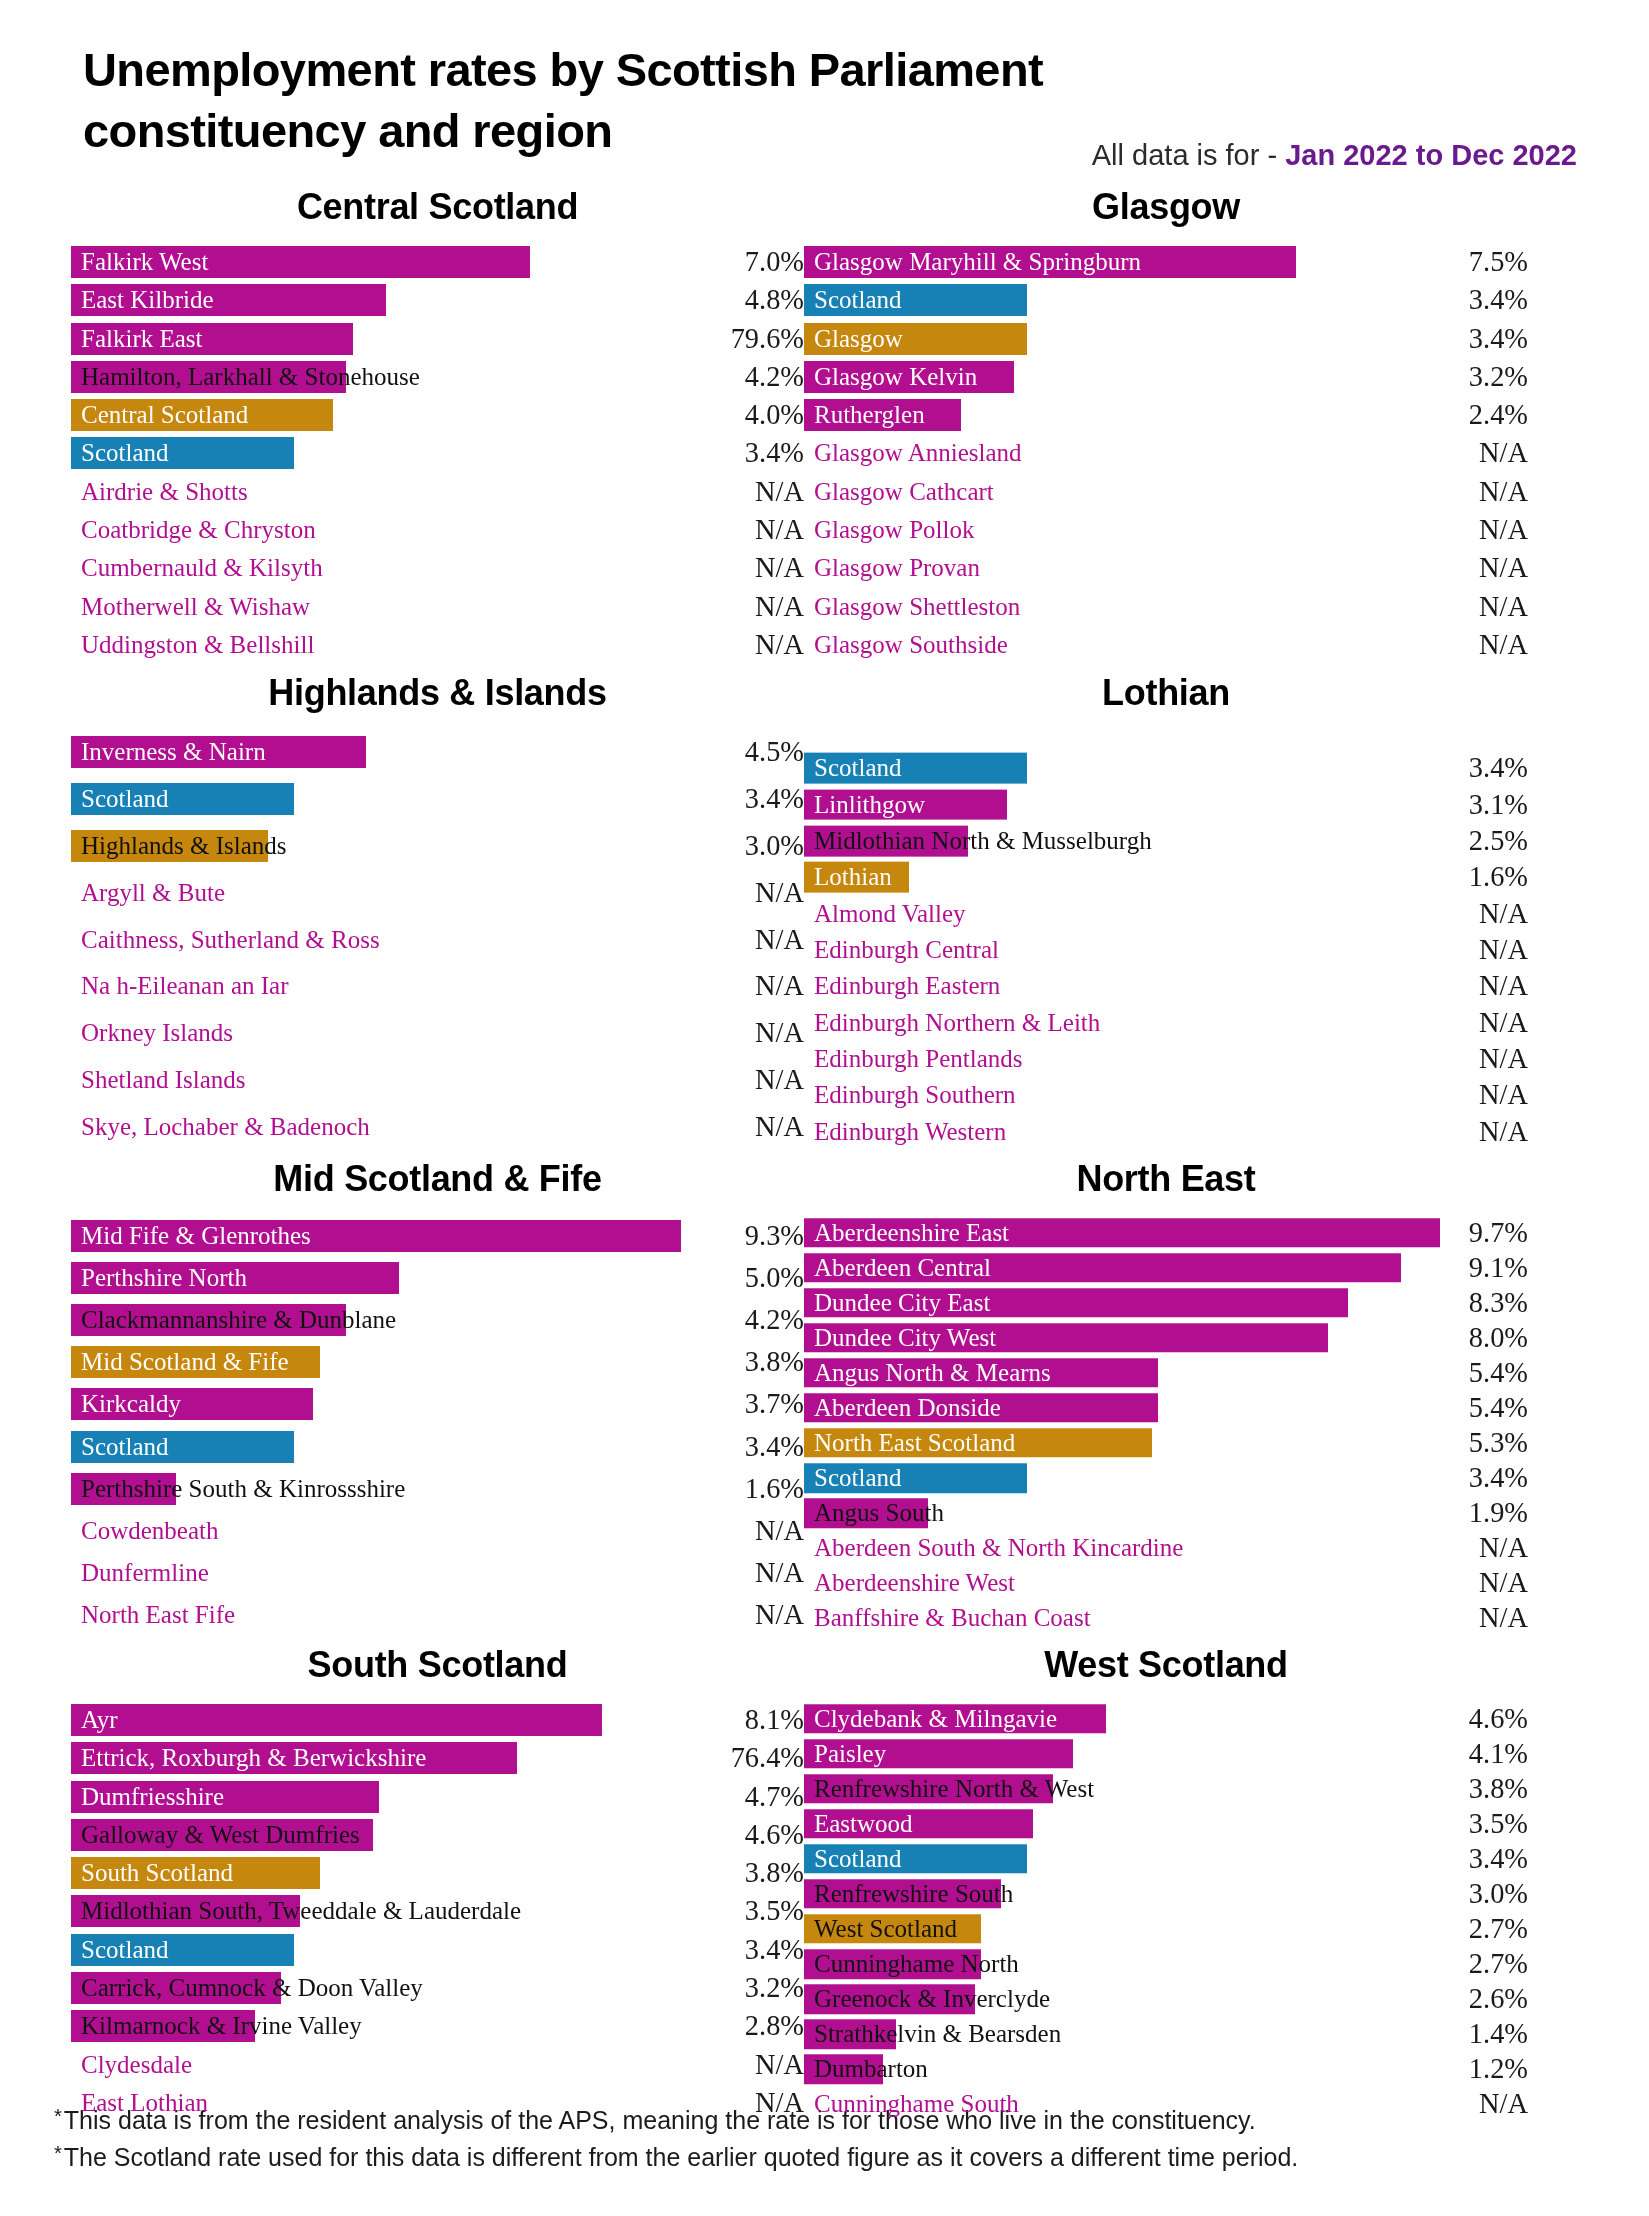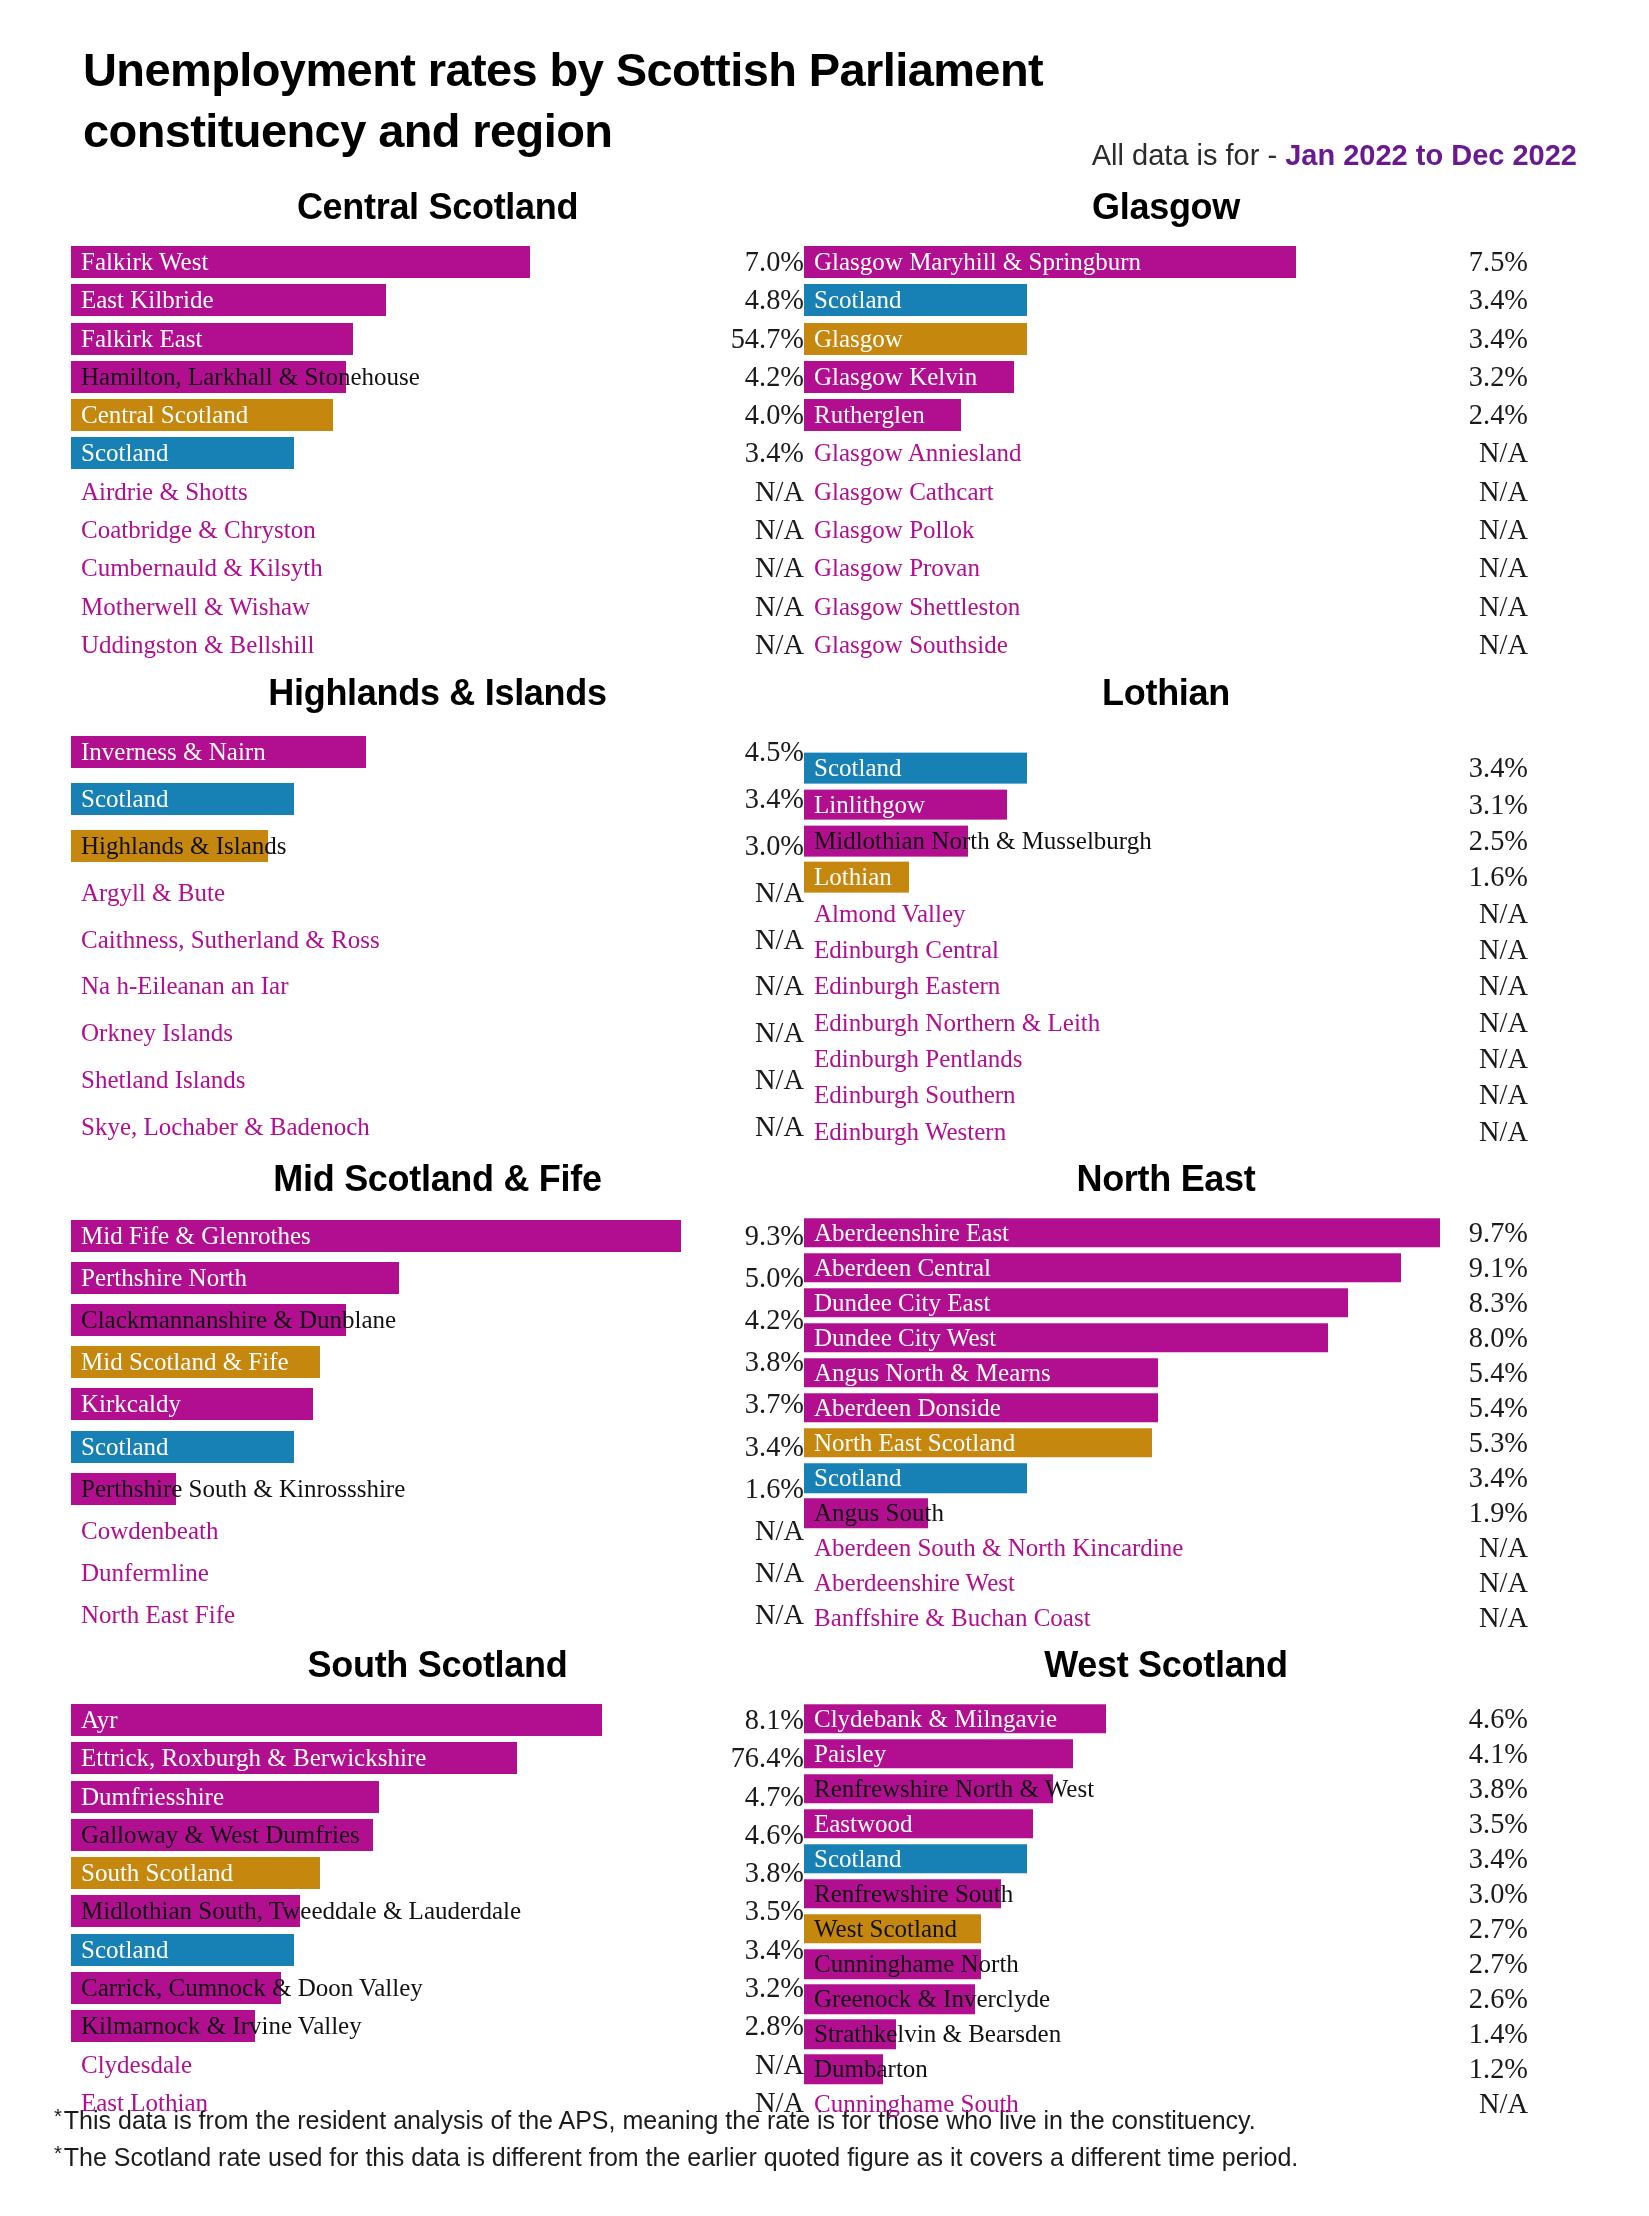--- a/index.html
+++ b/index.html
@@ -60,21 +60,21 @@
             <span class="value">7.0%</span>
           </div>
           <div class="row">
             <div class="bar constituency" style="width: 315px;"></div>
             <span class="bar-label inside">East Kilbride</span>
             <span class="value">4.8%</span>
           </div>
           <div class="row">
             <div class="bar constituency" style="width: 282px;"></div>
             <span class="bar-label inside">Falkirk East</span>
-            <span class="value">54.7%</span>
+            <span class="value">79.6%</span>
           </div>
           <div class="row">
             <div class="bar constituency" style="width: 275px;"></div>
             <span class="bar-label outside">Hamilton, Larkhall &amp; Stonehouse</span>
             <span class="value">4.2%</span>
           </div>
           <div class="row">
             <div class="bar region" style="width: 262px;"></div>
             <span class="bar-label inside">Central Scotland</span>
             <span class="value">4.0%</span>

